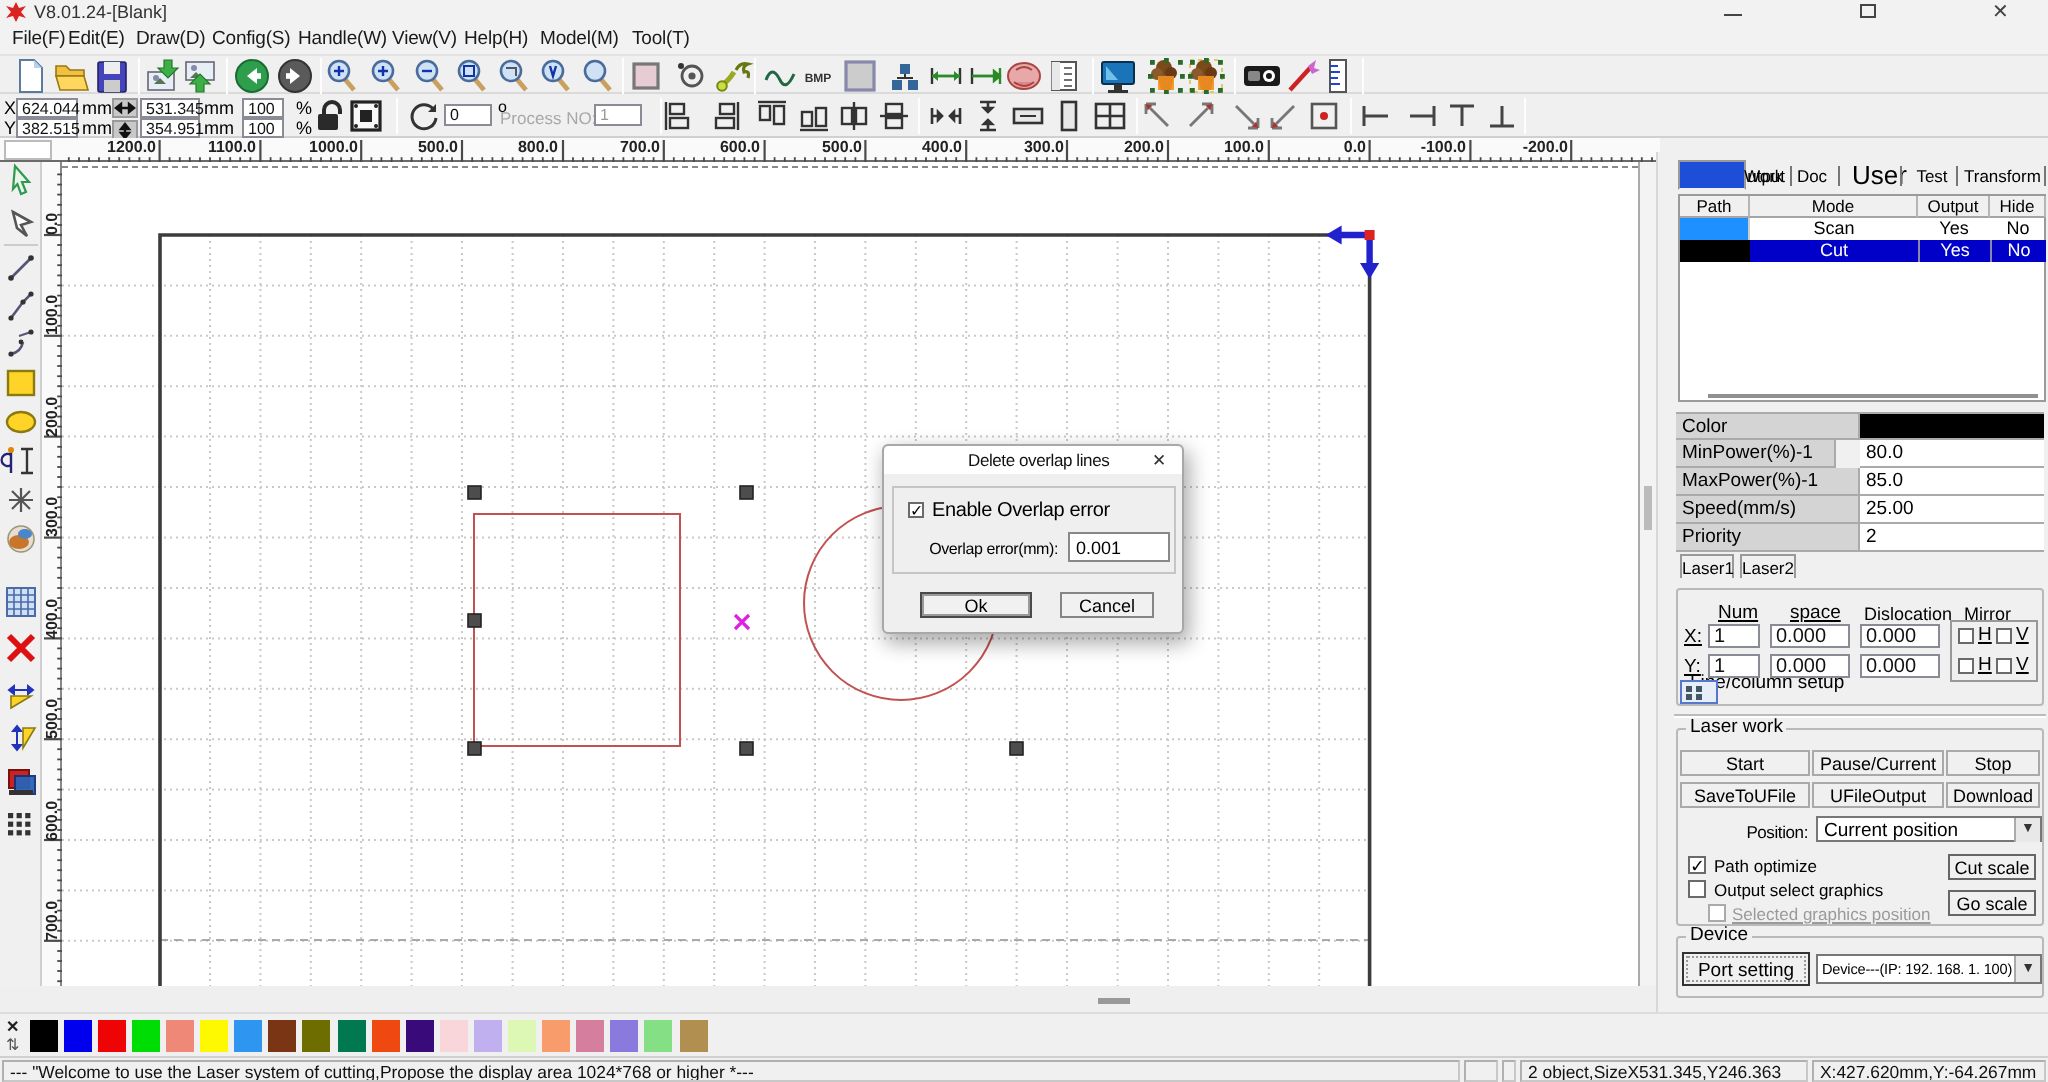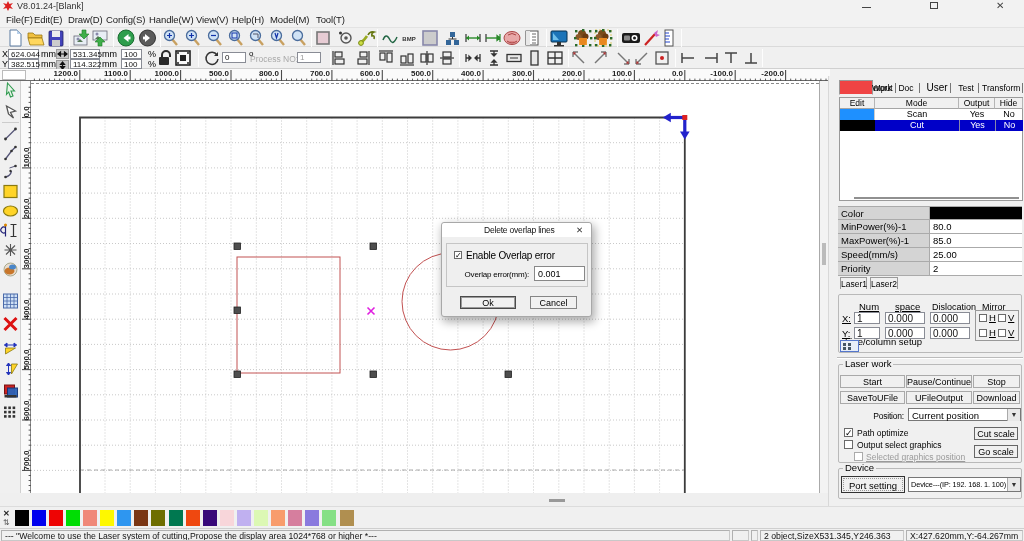--- a/index.html
+++ b/index.html
@@ -232,21 +232,21 @@
         <path d="M1,4 h9 M1,4 l2.5,-2 v4 z M10,4 l-2.5,-2 v4 z" stroke="#111" fill="#111" stroke-width="1.2"></path>
       </svg>
     </div>
     <div class="abs" style="left:56px;top:12.5px;width:13px;height:10px;background:#c8c8c8;border:1px solid #9a9a9a;">
       <svg width="11" height="9">
         <path d="M5.5,1 v7 M5.5,1 l-2,2.5 h4 z M5.5,8 l-2,-2.5 h4 z" stroke="#111" fill="#111" stroke-width="1.2"></path>
       </svg>
     </div>
     <div class="ib" style="left:70px;top:2px;width:30px;height:10px;">531.345</div>
     <div class="txt9" style="left:102px;top:2px;">mm</div>
-    <div class="ib" style="left:70px;top:12px;width:30px;height:10px;">114.322</div>
+    <div class="ib" style="left:70px;top:12px;width:30px;height:10px;">354.951</div>
     <div class="txt9" style="left:102px;top:12px;">mm</div>
     <div class="ib" style="left:121px;top:2px;width:21px;height:10px;">100</div>
     <div class="txt9" style="left:148px;top:2px;">%</div>
     <div class="ib" style="left:121px;top:12px;width:21px;height:10px;">100</div>
     <div class="txt9" style="left:148px;top:12px;">%</div>
     <svg class="abs" style="left:156px;top:3px" width="38" height="17">
       <g transform="translate(8,8)">
         <rect x="-5" y="-1" width="10" height="8" rx="1" fill="#2a2a2a"></rect>
         <path d="M-2,-1 v-2 a4,4 0 0 1 8,0 v2" fill="none" stroke="#2a2a2a" stroke-width="2"></path>
       </g>
@@ -773,51 +773,51 @@
       <rect x="203" y="290" width="6.5" height="6.5" fill="#4d4d4d" stroke="#222" stroke-width="0.8"></rect>
       <rect x="339" y="290" width="6.5" height="6.5" fill="#4d4d4d" stroke="#222" stroke-width="0.8"></rect>
       <rect x="474" y="290" width="6.5" height="6.5" fill="#4d4d4d" stroke="#222" stroke-width="0.8"></rect>
     </svg>
   </div>
 <div class="abs" style="left:820px;top:81px;width:8px;height:412px;background:#f3f3f3;"></div>
 <div class="abs" style="left:822px;top:243px;width:4px;height:22px;background:#bbb;"></div>
 <div class="abs" style="left:0;top:493px;width:828px;height:13px;background:#efefef;"></div>
 <div class="abs" style="left:549px;top:499px;width:16px;height:3px;background:#999;"></div>
 <div class="abs" style="left:828px;top:76px;width:196px;height:452px;background:#f0f0f0;border-left:1px solid #d8d8d8;">
-    <div class="abs" style="left:10px;top:4px;width:28px;height:15px;background:#ef4444;border:1px solid #9a9a9a;border-bottom:1px solid #f0f0f0;font-size:8.5px;text-align:center;line-height:14px;color:#000;z-index:2;padding-left:32px;">Work</div>
+    <div class="abs" style="left:10px;top:4px;width:28px;height:15px;background:#1d4ed8;border:1px solid #9a9a9a;border-bottom:1px solid #f0f0f0;font-size:8.5px;text-align:center;line-height:14px;color:#000;z-index:2;padding-left:32px;">Work</div>
     <div class="abs" style="left:38px;top:6px;width:24px;height:12px;font-size:8.5px;text-align:center;line-height:12px;color:#000;">Output</div>
     <div class="abs" style="left:67px;top:6px;width:20px;height:12px;font-size:8.5px;text-align:center;line-height:12px;color:#000;">Doc</div>
-    <div class="abs" style="left:97px;top:6px;width:22px;height:12px;font-size:10px;text-align:center;line-height:12px;color:#000;">User</div>
+    <div class="abs" style="left:97px;top:6px;width:22px;height:12px;font-size:13px;text-align:center;line-height:12px;color:#000;">User</div>
     <div class="abs" style="left:127px;top:6px;width:20px;height:12px;font-size:8.5px;text-align:center;line-height:12px;color:#000;">Test</div>
     <div class="abs" style="left:153px;top:6px;width:38px;height:12px;font-size:8.5px;text-align:center;line-height:12px;color:#000;">Transform</div>
     <div class="abs" style="left:66px;top:7px;width:1px;height:10px;background:#777;"></div>
     <div class="abs" style="left:90px;top:7px;width:1px;height:10px;background:#777;"></div>
     <div class="abs" style="left:121px;top:7px;width:1px;height:10px;background:#777;"></div>
     <div class="abs" style="left:149px;top:7px;width:1px;height:10px;background:#777;"></div>
     <div class="abs" style="left:193px;top:7px;width:1px;height:10px;background:#777;"></div>
     <div class="abs" style="left:10px;top:21px;width:184px;height:104px;background:#fff;border:1px solid #9a9a9a;">
-      <div class="abs" style="left:0px;top:0;width:35px;height:11px;background:#f0f0f0;border-right:1px solid #b5b5b5;border-bottom:1px solid #a5a5a5;font-size:8.5px;line-height:11px;text-align:center;color:#000;">Edit</div>
+      <div class="abs" style="left:0px;top:0;width:35px;height:11px;background:#f0f0f0;border-right:1px solid #b5b5b5;border-bottom:1px solid #a5a5a5;font-size:8.5px;line-height:11px;text-align:center;color:#000;">Path</div>
       <div class="abs" style="left:35px;top:0;width:84px;height:11px;background:#f0f0f0;border-right:1px solid #b5b5b5;border-bottom:1px solid #a5a5a5;font-size:8.5px;line-height:11px;text-align:center;color:#000;">Mode</div>
       <div class="abs" style="left:119px;top:0;width:36px;height:11px;background:#f0f0f0;border-right:1px solid #b5b5b5;border-bottom:1px solid #a5a5a5;font-size:8.5px;line-height:11px;text-align:center;color:#000;">Output</div>
       <div class="abs" style="left:155px;top:0;width:28px;height:11px;background:#f0f0f0;border-right:1px solid #b5b5b5;border-bottom:1px solid #a5a5a5;font-size:8.5px;line-height:11px;text-align:center;color:#000;">Hide</div>
       <div class="abs" style="left:0;top:11px;width:35px;height:11px;background:#1e90ff;border-right:1px solid #ccc;"></div>
       <div class="abs" style="left:35px;top:11px;width:84px;height:11px;font-size:9px;line-height:11px;text-align:center;">Scan</div>
       <div class="abs" style="left:119px;top:11px;width:36px;height:11px;font-size:9px;line-height:11px;text-align:center;">Yes</div>
       <div class="abs" style="left:155px;top:11px;width:28px;height:11px;font-size:9px;line-height:11px;text-align:center;">No</div>
       <div class="abs" style="left:0;top:22px;width:35px;height:11px;background:#000;"></div>
       <div class="abs" style="left:35px;top:22px;width:148px;height:11px;background:#0000c8;"></div>
       <div class="abs" style="left:35px;top:22px;width:84px;height:11px;font-size:9px;line-height:11px;text-align:center;color:#fff;">Cut</div>
       <div class="abs" style="left:119px;top:22px;width:36px;height:11px;font-size:9px;line-height:11px;text-align:center;color:#fff;border-left:1px solid #88a;">Yes</div>
       <div class="abs" style="left:155px;top:22px;width:28px;height:11px;font-size:9px;line-height:11px;text-align:center;color:#fff;border-left:1px solid #88a;">No</div>
       <div class="abs" style="left:14px;top:99px;width:165px;height:2px;background:#909090;"></div>
     </div>
     <div class="abs" style="left:9px;top:130px;width:184px;height:70px;border:1px solid #aaa;border-bottom:none;"></div>
     <div class="abs" style="left:9px;top:130.5px;width:92px;height:13.9px;background:#d4d4d4;border-right:1px solid #aaa;border-bottom:1px solid #aaa;font-size:9.5px;line-height:14px;padding-left:3px;color:#000;">Color</div>
     <div class="abs" style="left:101px;top:130.5px;width:92px;height:13.9px;background:#000;border-bottom:1px solid #aaa;"></div>
-    <div class="abs" style="left:9px;top:144.4px;width:92px;height:13.9px;background:#d4d4d4;border-right:1px solid #aaa;border-bottom:1px solid #aaa;font-size:9.5px;line-height:14px;padding-left:3px;color:#000;">MinPower(%)-1</div>
+    <div class="abs" style="left:9px;top:144.4px;width:80px;height:13.9px;background:#d4d4d4;border-right:1px solid #aaa;border-bottom:1px solid #aaa;font-size:9.5px;line-height:14px;padding-left:3px;color:#000;">MinPower(%)-1</div>
     <div class="abs" style="left:101px;top:144.4px;width:92px;height:13.9px;background:#fff;border-bottom:1px solid #aaa;font-size:9.5px;line-height:14px;padding-left:3px;color:#000;">80.0</div>
     <div class="abs" style="left:9px;top:158.3px;width:92px;height:13.9px;background:#d4d4d4;border-right:1px solid #aaa;border-bottom:1px solid #aaa;font-size:9.5px;line-height:14px;padding-left:3px;color:#000;">MaxPower(%)-1</div>
     <div class="abs" style="left:101px;top:158.3px;width:92px;height:13.9px;background:#fff;border-bottom:1px solid #aaa;font-size:9.5px;line-height:14px;padding-left:3px;color:#000;">85.0</div>
     <div class="abs" style="left:9px;top:172.2px;width:92px;height:13.9px;background:#d4d4d4;border-right:1px solid #aaa;border-bottom:1px solid #aaa;font-size:9.5px;line-height:14px;padding-left:3px;color:#000;">Speed(mm/s)</div>
     <div class="abs" style="left:101px;top:172.2px;width:92px;height:13.9px;background:#fff;border-bottom:1px solid #aaa;font-size:9.5px;line-height:14px;padding-left:3px;color:#000;">25.00</div>
     <div class="abs" style="left:9px;top:186.1px;width:92px;height:13.9px;background:#d4d4d4;border-right:1px solid #aaa;border-bottom:1px solid #aaa;font-size:9.5px;line-height:14px;padding-left:3px;color:#000;">Priority</div>
     <div class="abs" style="left:101px;top:186.1px;width:92px;height:13.9px;background:#fff;border-bottom:1px solid #aaa;font-size:9.5px;line-height:14px;padding-left:3px;color:#000;">2</div>
     <div class="abs" style="left:11px;top:201px;width:27px;height:12px;background:#f0f0f0;border:1px solid #999;border-bottom:none;font-size:8.5px;text-align:center;line-height:12px;">Laser1</div>
     <div class="abs" style="left:41px;top:201px;width:28px;height:12px;background:#f0f0f0;border:1px solid #999;border-bottom:none;font-size:8.5px;text-align:center;line-height:12px;">Laser2</div>
     <div class="gb" style="left:9px;top:218px;width:184px;height:59px;"></div>
@@ -848,21 +848,21 @@
         <rect x="2" y="2" width="3" height="3" fill="#456"></rect>
         <rect x="7" y="2" width="3" height="3" fill="#456"></rect>
         <rect x="2" y="6" width="3" height="3" fill="#456"></rect>
         <rect x="7" y="6" width="3" height="3" fill="#456"></rect>
       </svg>
     </div>
     <div class="abs" style="left:8px;top:281px;width:186px;height:2px;border-top:1px solid #bbb;border-bottom:1px solid #fff;"></div>
     <div class="gb" style="left:9px;top:288px;width:184px;height:99px;"></div>
     <div class="gbl" style="left:14px;top:283px;">Laser work</div>
     <div class="tbtn" style="left:11px;top:299px;width:65px;height:13px;line-height:12px;">Start</div>
-    <div class="tbtn" style="left:77px;top:299px;width:66px;height:13px;line-height:12px;">Pause/Continue</div>
+    <div class="tbtn" style="left:77px;top:299px;width:66px;height:13px;line-height:12px;">Pause/Current</div>
     <div class="tbtn" style="left:144px;top:299px;width:47px;height:13px;line-height:12px;">Stop</div>
     <div class="tbtn" style="left:11px;top:315px;width:65px;height:13px;line-height:12px;">SaveToUFile</div>
     <div class="tbtn" style="left:77px;top:315px;width:66px;height:13px;line-height:12px;">UFileOutput</div>
     <div class="tbtn" style="left:144px;top:315px;width:47px;height:13px;line-height:12px;">Download</div>
     <div class="abs" style="left:41px;top:335px;width:34px;text-align:right;font-size:8.5px;letter-spacing:-0.2px;white-space:nowrap;">Position:</div>
     <div class="abs" style="left:79px;top:332px;width:113px;height:13px;background:#fff;border:1px solid #777;font-size:9.5px;line-height:13px;padding-left:3px;">Current position<div class="abs" style="right:0;top:0;width:13px;height:12px;background:#e8e8e8;border-left:1px solid #aaa;text-align:center;font-size:7px;line-height:12px;color:#333;">▼</div></div>
     <div class="cb" style="left:15px;top:352px;">✓</div>
     <div class="abs" style="left:28px;top:352px;font-size:8.5px;line-height:11px;white-space:nowrap;">Path optimize</div>
     <div class="cb" style="left:15px;top:364px;"></div>
     <div class="abs" style="left:28px;top:364px;font-size:8.5px;line-height:11px;white-space:nowrap;">Output select graphics</div>

